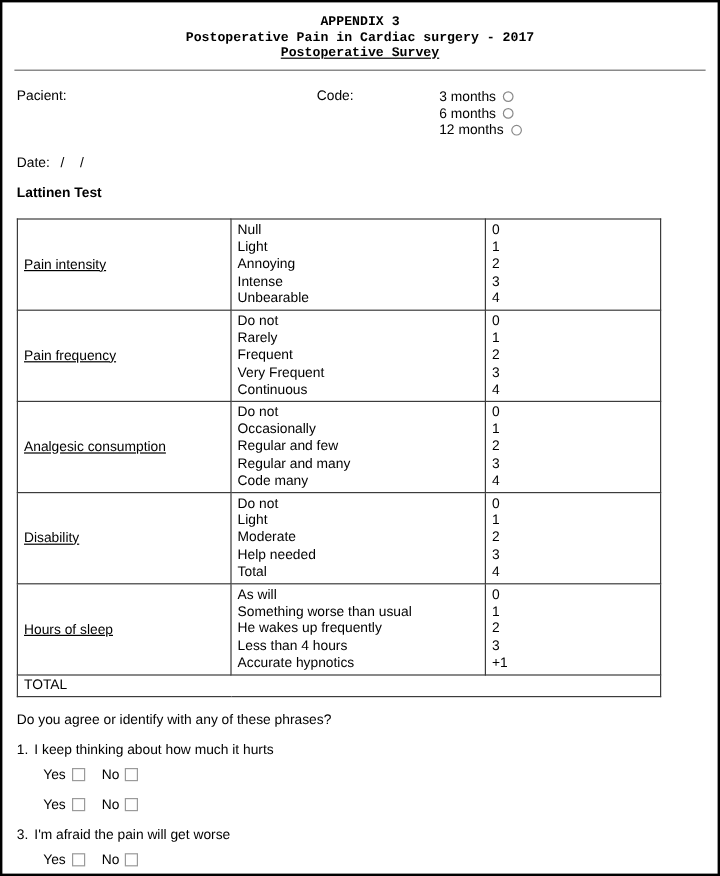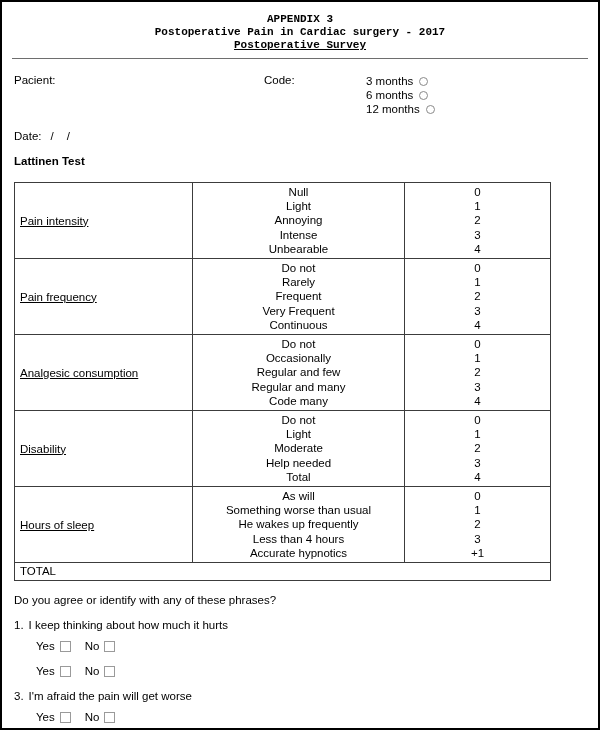--- a/index.html
+++ b/index.html
@@ -48,21 +48,21 @@
   }
   table.lattinen-table td {
     border: 1px solid #3c3c3c;
     padding: 2px 5px;
     vertical-align: middle;
     font-size: 11.5px;
   }
   td.cat { width: 178px; text-decoration: underline; }
   td.opts { width: 212px; vertical-align: top; }
   td.scores { vertical-align: top; }
-  td.opts div, td.scores div { line-height: 14.2px; white-space: nowrap; text-align: center; }
+  td.opts div, td.scores div { line-height: 14.2px; white-space: nowrap; }
   tr.total-row td { padding: 2px 5px; line-height: 13px; }
 
   
   .intro { margin-top: 13px; }
   .question { margin-top: 13px; }
   .q-number { margin-right: 5px; }
   .yes-no { margin-top: 9px; margin-left: 22px; }
   .yn-label { margin-right: 5px; }
   .checkbox {
     display: inline-block; width: 11px; height: 11px;

